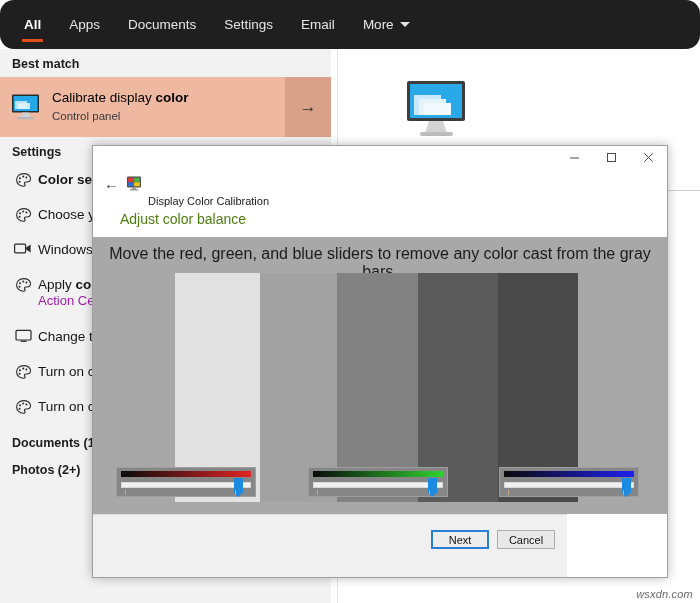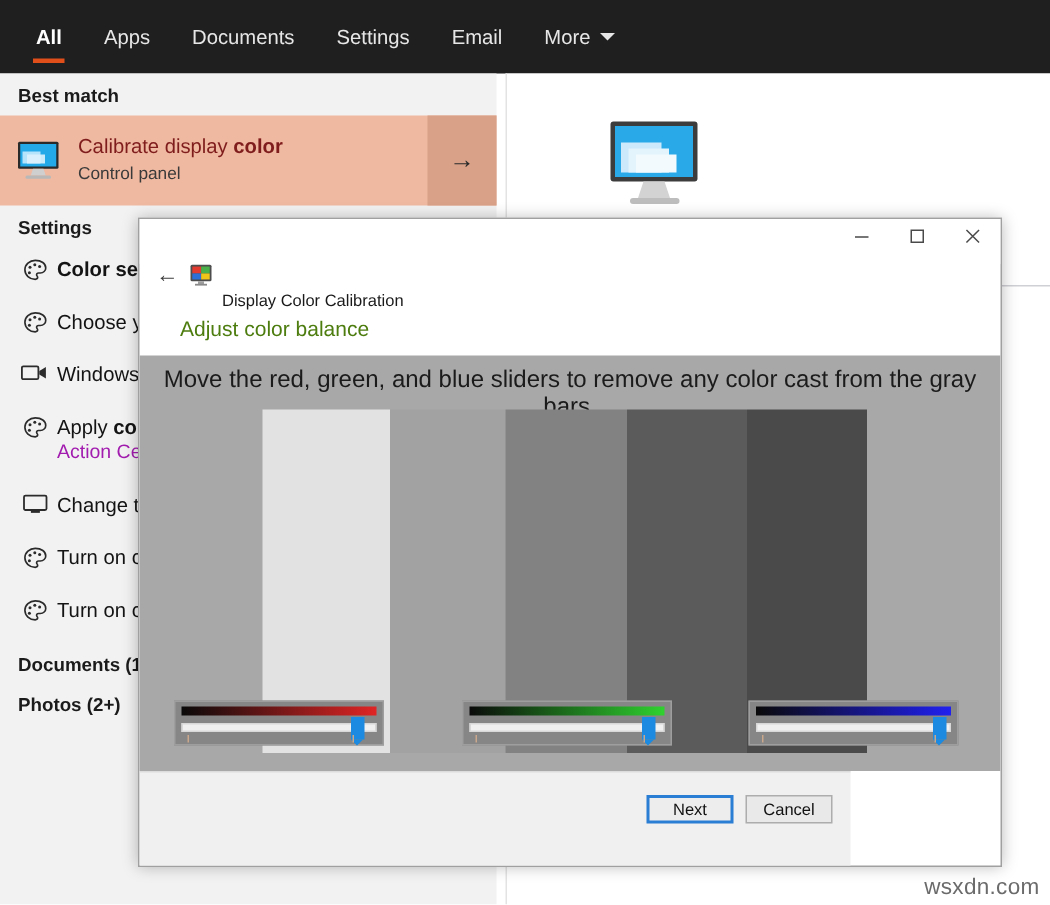--- a/index.html
+++ b/index.html
@@ -27,20 +27,21 @@
   
   #top-nav {
     position: absolute;
     left: 0; top: 0;
     width: 700px; height: 49px;
     background: #1f1f1f;
     display: flex;
     align-items: center;
     padding-left: 10px;
     box-sizing: border-box;
+    border-radius: 14px;
   }
   .nav-tab {
     position: relative;
     color: #e6e6e6;
     font-size: 13.5px;
     padding: 0 14px;
     height: 49px;
     display: flex;
     align-items: center;
     cursor: default;
@@ -84,21 +85,21 @@
     align-items: center;
     position: relative;
   }
   #best-match-row .bm-icon {
     width: 52px;
     display: flex;
     align-items: center;
     justify-content: center;
   }
   #best-match-row .bm-text { flex: 1; line-height: 1.25; }
-  .bm-title { font-size: 13.5px; color: #7f1d1d; }
+  .bm-title { font-size: 13.5px; color: #000000; }
   .bm-title b { font-weight: bold; }
   .bm-sub { font-size: 11.5px; color: #3a3a3a; margin-top: 2px; }
   #bm-arrow-cell {
     width: 46px;
     height: 60px;
     background: #d8a188;
     display: flex;
     align-items: center;
     justify-content: center;
     font-size: 17px;
@@ -324,23 +325,24 @@
     box-sizing: border-box;
   }
   .dlg-btn.default {
     border: 2px solid #2a7fd4;
     background: #ededed;
   }
 
   #watermark {
     position: absolute;
     right: 7px; bottom: 3px;
-    font-size: 15px;
+    font-size: 11px;
     color: #6b6b6b;
     letter-spacing: 0.2px;
+    font-style: italic;
   }
 </style>
 </head>
 <body>
 
 <div id="search-shell">
 
   <div id="top-nav">
     <div class="nav-tab active">
       <span>All</span>

